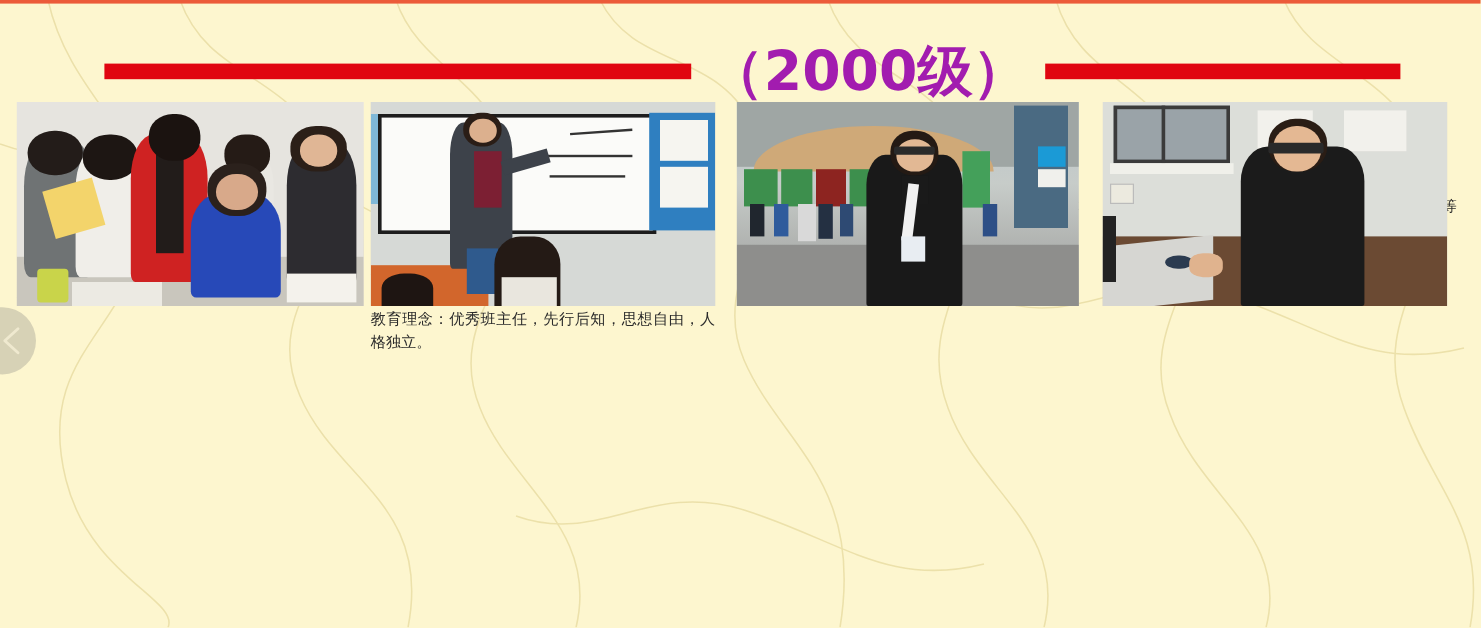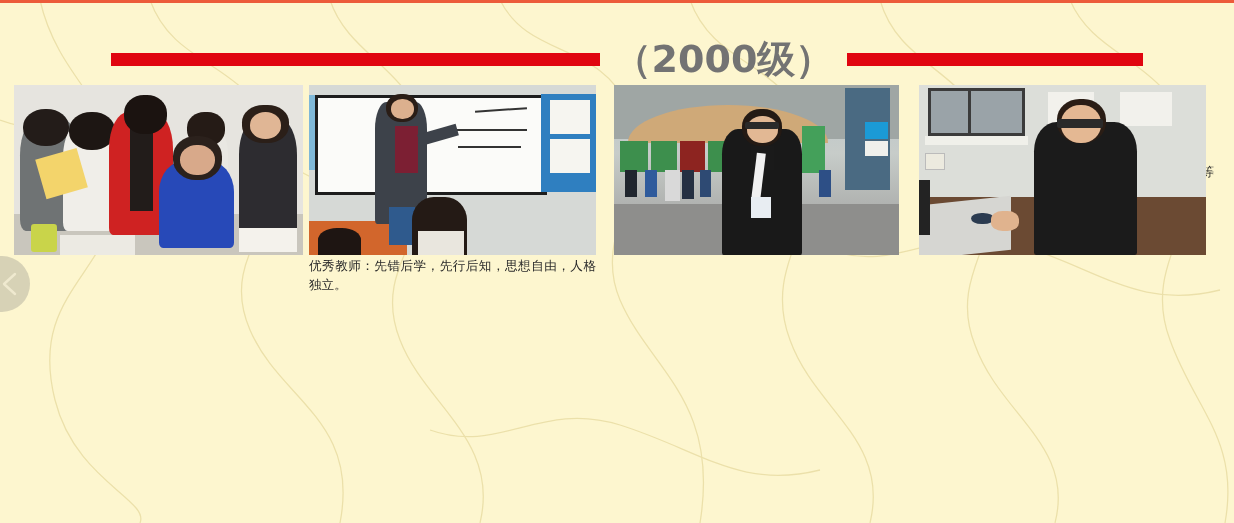--- a/index.html
+++ b/index.html
@@ -48,22 +48,22 @@
     z-index: 4;
   }
   .bar {
     height: 13px;
     background: #e00510;
     flex: 0 0 auto;
   }
   .bar-left { width: 489px; margin-right: 14px; margin-left: 20px; }
   .bar-right { width: 296px; margin-left: 14px; }
   .title-text {
-    color: #737373;
-    font-size: 38px;
+    color: #a21caf;
+    font-size: 46px;
     font-weight: bold;
     letter-spacing: 0px;
     white-space: nowrap;
     line-height: 1;
     font-family: "DejaVu Sans", "Liberation Sans", sans-serif;
   }
   
   .columns {
     position: absolute;
     top: 85px;
@@ -313,21 +313,21 @@
         <div class="ph jean"></div>
           <div class="ph head"></div>
           <div class="ph face"></div>
         <div class="ph s1"></div>
           <div class="ph s2"></div>
           <div class="ph s2c"></div>
       </div>
       <div class="name">罗应昕</div>
       <div class="para">重庆市茄子溪中学语文教师，重庆市高中语文骨干教师。</div>
       <div class="para gap">重庆市高中语文课程改革论文大赛一等奖、重庆市中青年语文教师现场优质课大赛一等奖指导奖；参编多部高中语文阅读指导教学著作。</div>
-      <div class="para gap">优秀教师：先错后学，先行后知，思想自由，人格独立。</div>
+      <div class="para gap">教育理念：优秀班主任，先行后知，思想自由，人格独立。</div>
     </div>
 
     <div class="col col-2">
       <div class="photo p3 ph">
         <div class="ph bldg"></div>
           <div class="ph curve"></div>
         <div class="ph gr1"></div>
           <div class="ph gr2"></div>
           <div class="ph red1"></div>
         <div class="ph gr3"></div>

